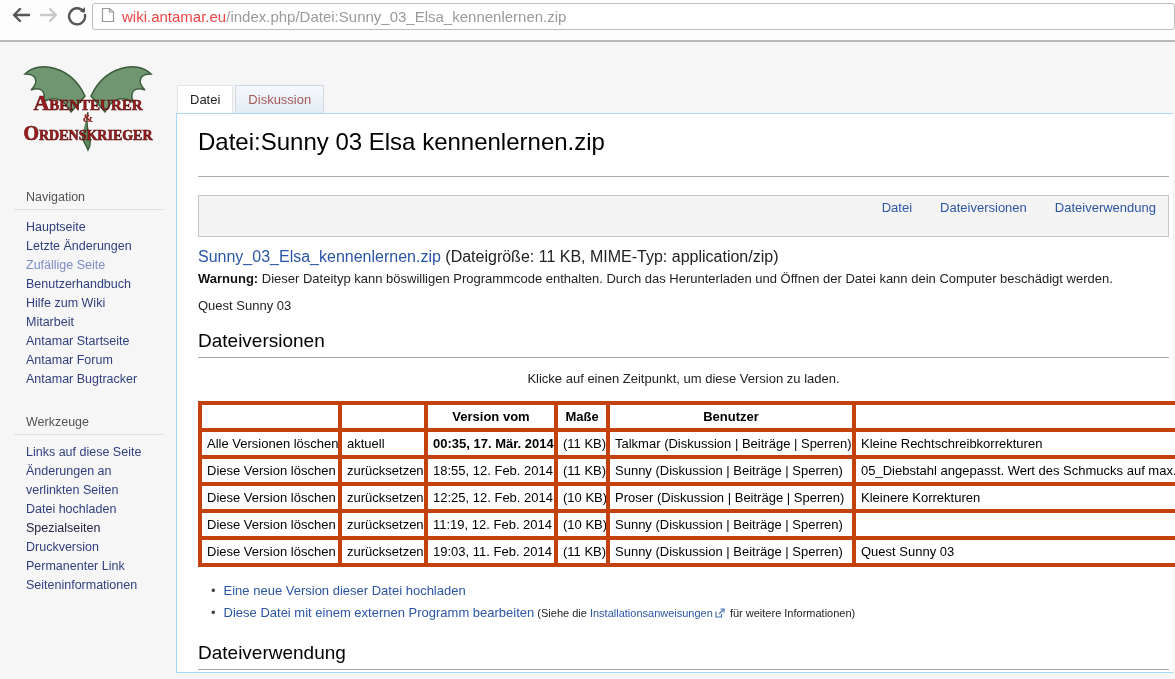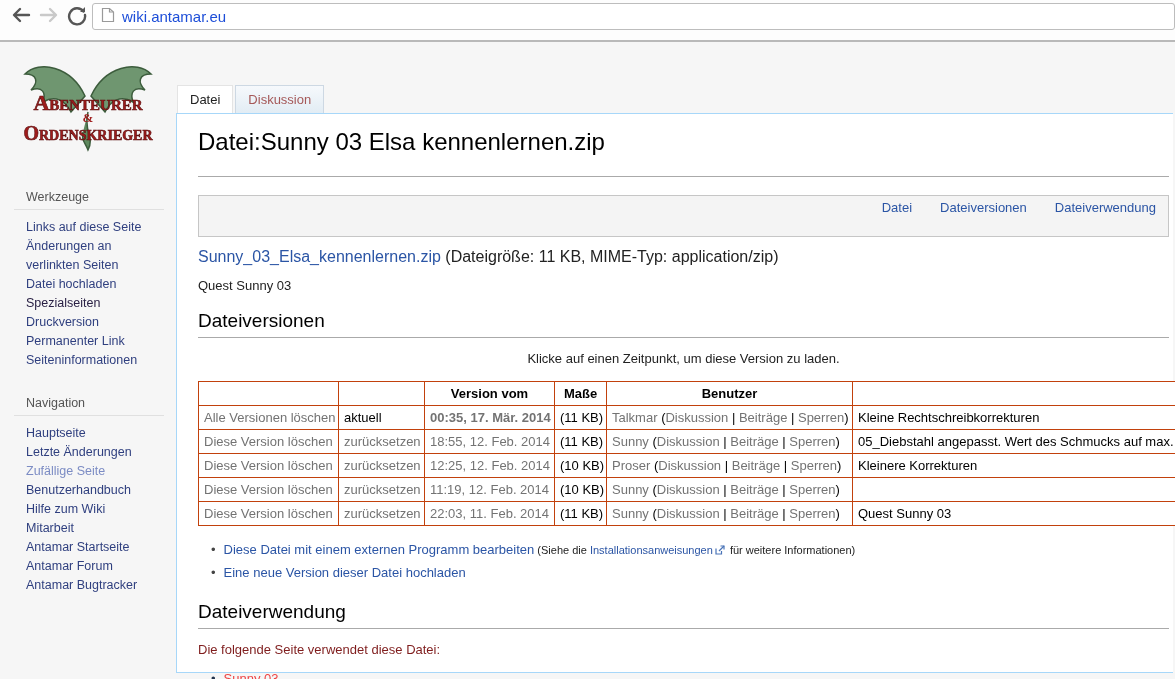--- a/index.html
+++ b/index.html
@@ -9,21 +9,21 @@
   
   .chrome { position:absolute; left:0; top:0; width:1175px; height:42px;
     background:#fdfdfd; border-bottom:2px solid #b9b9b9; }
   .nav-btn { position:absolute; top:3px; width:26px; height:26px; border:none;
     background:transparent; cursor:pointer; padding:0; }
   .btn-back{ left:8px; } .btn-fwd{ left:36px; } .btn-reload{ left:64px; }
   .addr { position:absolute; left:92px; top:3px; width:1083px; height:27px;
     border:1px solid #bdbdbd; border-radius:3px; background:#fff;
     display:flex; align-items:center; padding-left:8px; font-size:15px; }
   .addr .doc-ic { margin-right:7px; flex:0 0 auto; }
-  .url-host { color:#1d4ed8; } .url-path { color:#9a9a9a; }
+  .url-host { color:#ef4444; } .url-path { color:#9a9a9a; }
 
   
   .page { position:absolute; left:0; top:42px; width:1175px; height:637px; background:#f6f6f6; }
 
   
   .sidebar { position:absolute; left:0; top:0; width:176px; height:637px; }
   .logo { display:block; margin:12px auto 0; width:150px; height:110px; cursor:pointer; }
   .sb-section { margin:26px 0 0 14px; width:150px; }
   .sb-title { font-size:12.5px; color:#545454; padding:0 0 5px 12px;
     border-bottom:1px solid #e0e0e0; margin-bottom:8px; }
@@ -55,25 +55,25 @@
   .fileline a { color:#2b55a5; text-decoration:none; cursor:pointer; }
   .warnline { margin-top:5px; font-size:13px; color:#222; }
   .warnline b { color:#111; }
   .desc { margin-top:12px; font-size:13px; color:#222; }
   h2.sec { font-size:19px; font-weight:normal; color:#000; margin-top:16px;
     padding-bottom:4px; border-bottom:1px solid #aaa; line-height:24px; }
   .hint { margin-top:13px; font-size:13px; color:#222;text-align:center; }
 
   table.fh { margin-top:15px; border-collapse:collapse; table-layout:fixed;
     width:1270px; font-size:13px; background:#fff; }
-  table.fh th, table.fh td { border:1px solid #c2410c; padding:3px 5px;
+  table.fh th, table.fh td { border:4px solid #c2410c; padding:3px 5px;
     white-space:nowrap; overflow:hidden; line-height:17px; }
   table.fh th { font-weight:bold; text-align:center; color:#000; }
   td.c-date, td.c-size { text-align:center; }
-  table.fh a { color:#737373; text-decoration:none; cursor:pointer; }
+  table.fh a { color:#000000; text-decoration:none; cursor:pointer; }
   a.date-cur { font-weight:bold; color:#1b3e94; }
   a.red { color:#b03030; }
 
   ul.actions { margin-top:13px; list-style:none; padding-left:13px; }
   ul.actions li { font-size:13px; line-height:22px; color:#333; }
   ul.actions li::before { content:"•"; color:#444; margin-right:8px; }
   ul.actions a { color:#2b55a5; text-decoration:none; cursor:pointer; }
   .smallprint { font-size:11px; color:#222; }
   .smallprint a { color:#4a74b8; }
   .ext-ic { vertical-align:-1px; margin:0 2px; }
@@ -111,79 +111,83 @@
     </span>
   </button>
   <div class="addr">
     <span class="doc-ic">
       <svg width="14" height="16" viewBox="0 0 14 16">
           <path d="M1.5 1.5h7L12.5 5v9.5h-11z" fill="#fff" stroke="#9a9a9a" stroke-width="1.2"></path>
           <path d="M8.5 1.5V5H12" fill="none" stroke="#9a9a9a" stroke-width="1.2"></path>
         </svg>
     </span>
     <span class="url-host">wiki.antamar.eu</span>
+      <span class="url-path">/index.php/Datei:Sunny_03_Elsa_kennenlernen.zip</span>
   </div>
 </div>
 
 <div class="page">
 
   <div class="sidebar">
     <svg class="logo" viewBox="0 0 150 110">
 
       <path d="M72 42 C58 12 26 6 12 20 C24 20 26 28 18 36 C30 32 33 39 30 48 C42 41 52 46 58 58 Z" fill="#6f9670" stroke="#3c5c3c" stroke-width="1.5"></path>
       <path d="M78 42 C92 12 124 6 138 20 C126 20 124 28 132 36 C120 32 117 39 120 48 C108 41 98 46 92 58 Z" fill="#6f9670" stroke="#3c5c3c" stroke-width="1.5"></path>
       <path d="M75 58 C70 78 82 82 75 96 C72 88 68 86 70 78" fill="#5f8a5f" stroke="#3c5c3c" stroke-width="1.5"></path>
       <text x="75" y="56" text-anchor="middle" font-family="Liberation Serif, DejaVu Serif, serif" font-size="22" font-weight="bold" fill="#9e1c1c" stroke="#5a0f0f" stroke-width="0.6" style="font-variant:small-caps">Abenteurer</text>
       <text x="75" y="68" text-anchor="middle" font-family="Liberation Serif, DejaVu Serif, serif" font-size="13" font-weight="bold" fill="#9e1c1c">&amp;</text>
       <text x="75" y="86" text-anchor="middle" font-family="Liberation Serif, DejaVu Serif, serif" font-size="20" font-weight="bold" fill="#9e1c1c" stroke="#5a0f0f" stroke-width="0.6" style="font-variant:small-caps">Ordenskrieger</text>
     </svg>
     <div id="sb-sections">
-        <div class="sb-section">
-          <div class="sb-title">Werkzeuge</div>
-          <ul class="sb-list">
-            <li><a class="">Links auf diese Seite</a></li>
-            <li><a class="">Änderungen an verlinkten Seiten</a></li>
-            <li><a class="">Datei hochladen</a></li>
-            <li><a class="tone-dark">Spezialseiten</a></li>
-            <li><a class="">Druckversion</a></li>
-            <li><a class="">Permanenter Link</a></li>
-            <li><a class="">Seiteninformationen</a></li>
-          </ul>
-        </div>
         <div class="sb-section">
           <div class="sb-title">Navigation</div>
           <ul class="sb-list">
             <li><a class="">Hauptseite</a></li>
             <li><a class="">Letzte Änderungen</a></li>
             <li><a class="tone-light">Zufällige Seite</a></li>
             <li><a class="">Benutzerhandbuch</a></li>
             <li><a class="">Hilfe zum Wiki</a></li>
             <li><a class="">Mitarbeit</a></li>
             <li><a class="">Antamar Startseite</a></li>
             <li><a class="">Antamar Forum</a></li>
             <li><a class="">Antamar Bugtracker</a></li>
           </ul>
         </div>
+        <div class="sb-section">
+          <div class="sb-title">Werkzeuge</div>
+          <ul class="sb-list">
+            <li><a class="">Links auf diese Seite</a></li>
+            <li><a class="">Änderungen an verlinkten Seiten</a></li>
+            <li><a class="">Datei hochladen</a></li>
+            <li><a class="tone-dark">Spezialseiten</a></li>
+            <li><a class="">Druckversion</a></li>
+            <li><a class="">Permanenter Link</a></li>
+            <li><a class="">Seiteninformationen</a></li>
+          </ul>
+        </div>
       </div>
   </div>
 
   <div class="tabs">
     <div class="tab active">Datei</div>
     <div class="tab new">Diskussion</div>
   </div>
 
   <div class="content">
     <h1 class="title">Datei:Sunny 03 Elsa kennenlernen.zip</h1>
 
     <div class="anchor-bar" id="anchor-bar"><a>Datei</a><a>Dateiversionen</a><a>Dateiverwendung</a></div>
 
     <div class="fileline">
       <a>Sunny_03_Elsa_kennenlernen.zip</a><span> (Dateigröße: 11 KB, MIME-Typ: application/zip)</span>
     </div>
 
+    <div class="warnline">
+      <b>Warnung:</b><span> Dieser Dateityp kann böswilligen Programmcode enthalten. Durch das Herunterladen und Öffnen der Datei kann dein Computer beschädigt werden.</span>
+    </div>
 
     <div class="desc">Quest Sunny 03</div>
 
     <h2 class="sec">Dateiversionen</h2>
     <div class="hint">Klicke auf einen Zeitpunkt, um diese Version zu laden.</div>
 
     <table class="fh">
       <colgroup>
         <col style="width:140px">
           <col style="width:86px">
@@ -231,35 +235,35 @@
             <td><a>Diese Version löschen</a></td>
             <td><a>zurücksetzen</a></td>
             <td class="c-date"><a class="">11:19, 12. Feb. 2014</a></td>
             <td class="c-size">(10 KB)</td>
             <td><a>Sunny</a> (<a class="">Diskussion</a> | <a>Beiträge</a> | <a>Sperren</a>)</td>
             <td></td>
           </tr>
           <tr>
             <td><a>Diese Version löschen</a></td>
             <td><a>zurücksetzen</a></td>
-            <td class="c-date"><a class="">22:03, 11. Feb. 2014</a></td>
+            <td class="c-date"><a class="">19:03, 11. Feb. 2014</a></td>
             <td class="c-size">(11 KB)</td>
             <td><a>Sunny</a> (<a class="">Diskussion</a> | <a>Beiträge</a> | <a>Sperren</a>)</td>
             <td>Quest Sunny 03</td>
           </tr>
         </tbody>
     </table>
 
     <ul class="actions" id="actions-list">
+        <li><a>Eine neue Version dieser Datei hochladen</a></li>
         <li><a>Diese Datei mit einem externen Programm bearbeiten</a><span class="smallprint"> (Siehe die <a>Installationsanweisungen</a><span class="ext-ic"><svg width="10" height="10" viewBox="0 0 10 10">
                 <path d="M1 3.5v5.5h5.5V6" fill="none" stroke="#4a74b8" stroke-width="1.2"></path>
                 <path d="M4 6 9 1" stroke="#4a74b8" stroke-width="1.2"></path>
                 <path d="M5.5 1H9v3.5" fill="none" stroke="#4a74b8" stroke-width="1.2"></path>
               </svg></span> für weitere Informationen)</span></li>
-        <li><a>Eine neue Version dieser Datei hochladen</a></li>
       </ul>
 
     <h2 class="sec">Dateiverwendung</h2>
     <div class="intro">Die folgende Seite verwendet diese Datei:</div>
     <ul class="usage" id="usage-list">
         <li><a>Sunny 03</a></li>
       </ul>
   </div>
 </div>
 

